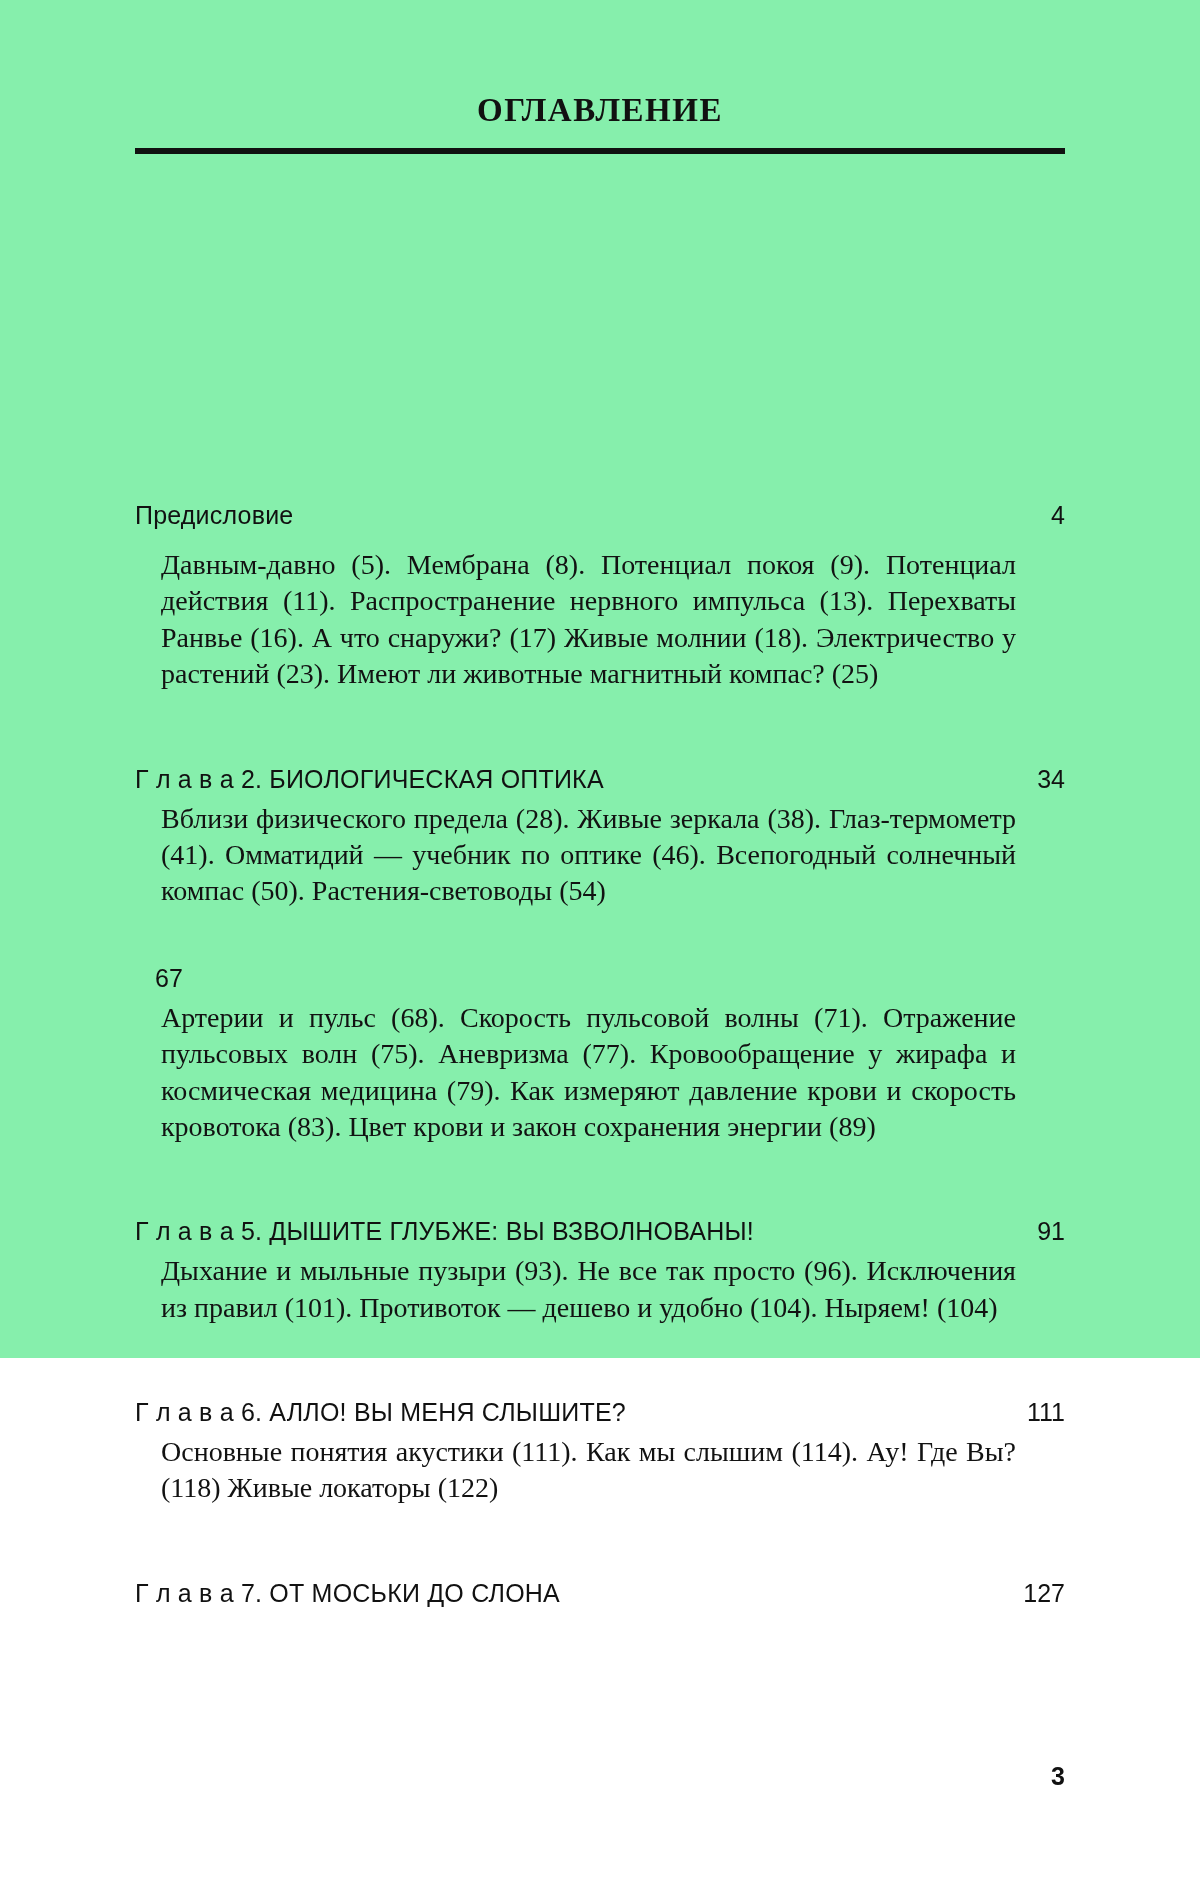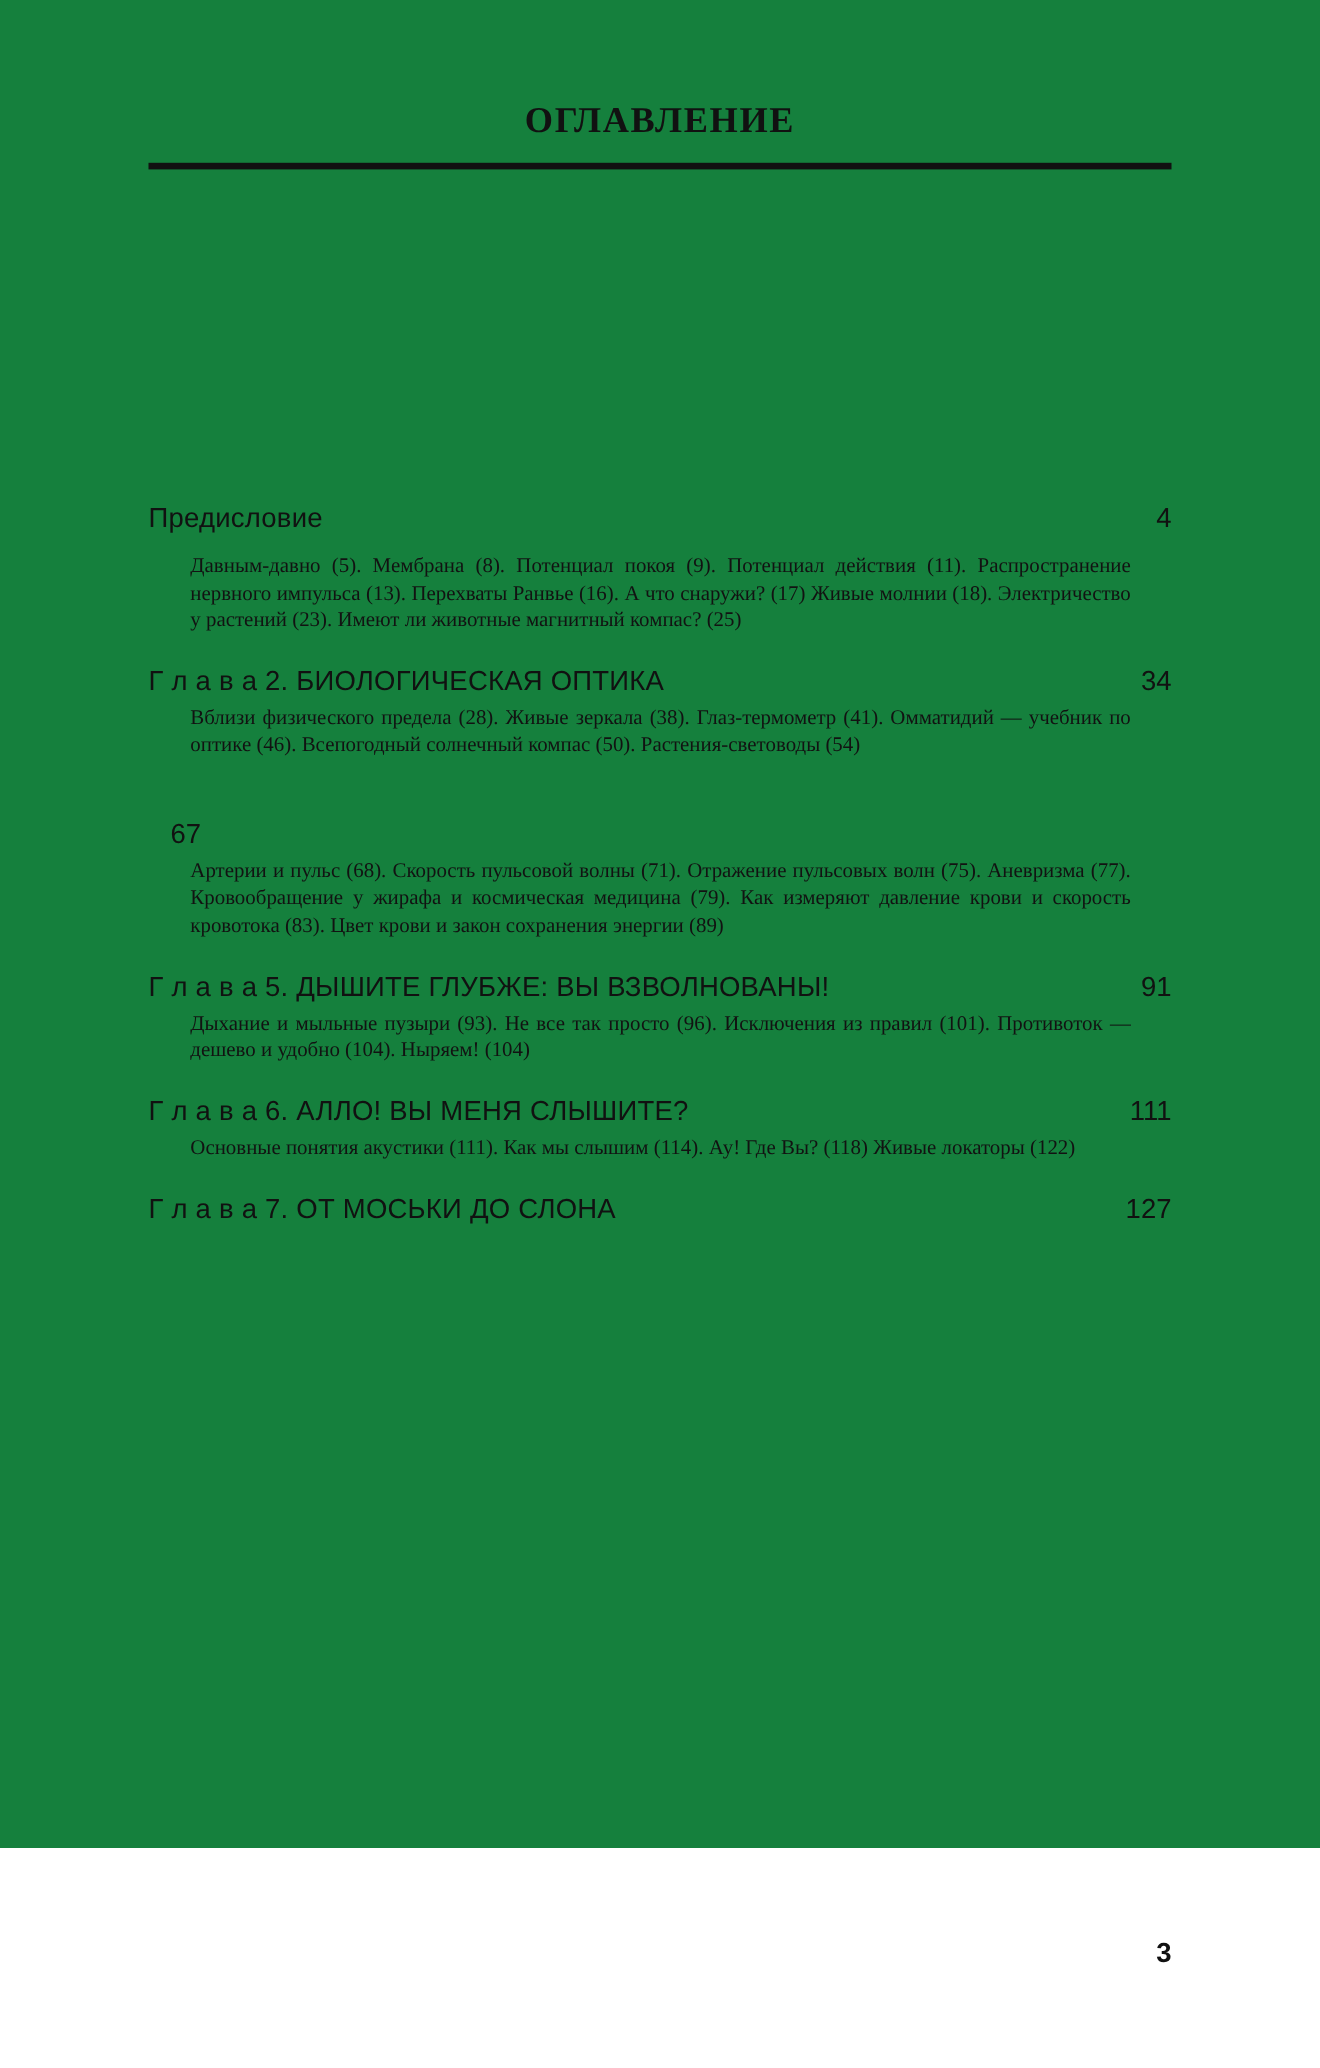--- a/index.html
+++ b/index.html
@@ -12,22 +12,22 @@
     background: #ffffff;
     font-family: "Liberation Serif", serif;
     color: #000000;
     position: relative;
     overflow: hidden;
   }
   .page {
     position: absolute;
     left: 0; top: 0;
     width: 1200px;
-    height: 1680px;
-    background: #15803d;
+    height: 1358px;
+    background: #86efac;
   }
   .title {
     position: absolute;
     left: 0;
     top: 92px;
     width: 1200px;
     text-align: center;
     font-family: "Liberation Serif", serif;
     font-size: 33px;
     font-weight: bold;
@@ -57,31 +57,32 @@
     justify-content: space-between;
     font-size: 26px;
     line-height: 1.28;
     color: #111;
   }
   .entry-head .label {
     font-family: "Liberation Sans", sans-serif;
     font-size: 25px;
     letter-spacing: 0.2px;
     white-space: nowrap;
+    margin-top: 44px;
   }
   .entry-head .page-num {
     font-family: "Liberation Sans", sans-serif;
     font-size: 25px;
     padding-left: 20px;
     white-space: nowrap;
   }
   .entry-desc {
-    margin: 6px 0 0 38px;
+    margin: 6px 0 0 26px;
     font-family: "Liberation Serif", serif;
-    font-size: 19px;
+    font-size: 28px;
     line-height: 1.30;
     text-align: justify;
     text-justify: inter-word;
     color: #121212;
     width: 855px;
     hyphens: none;
   }
   .gap-mid { height: 26px; }
   .folio {
     position: absolute;

